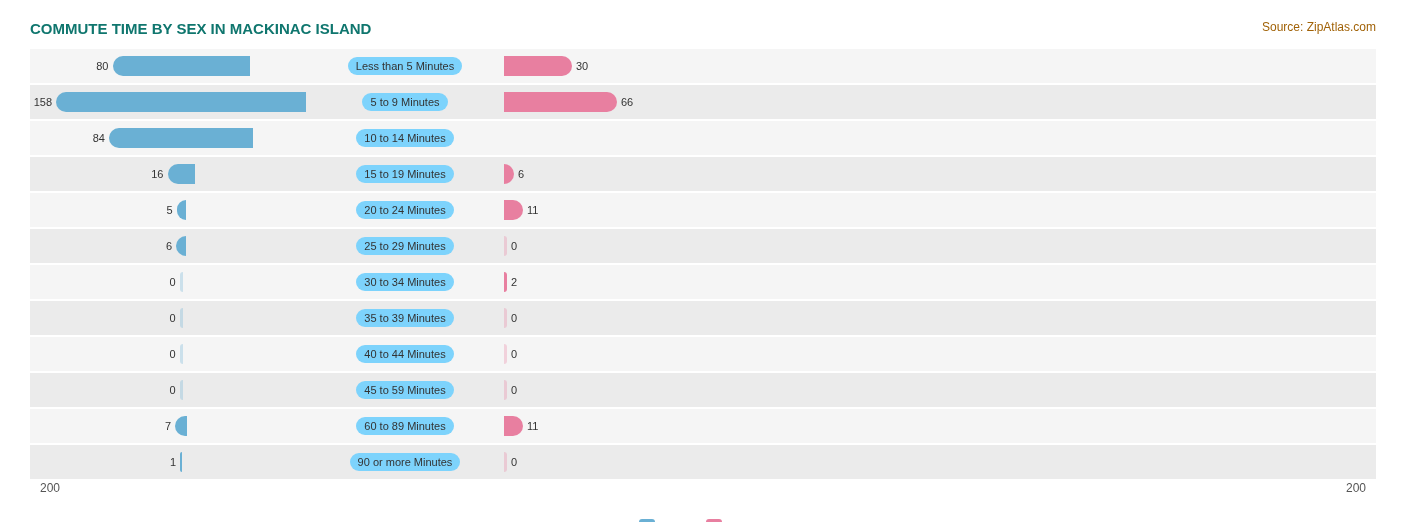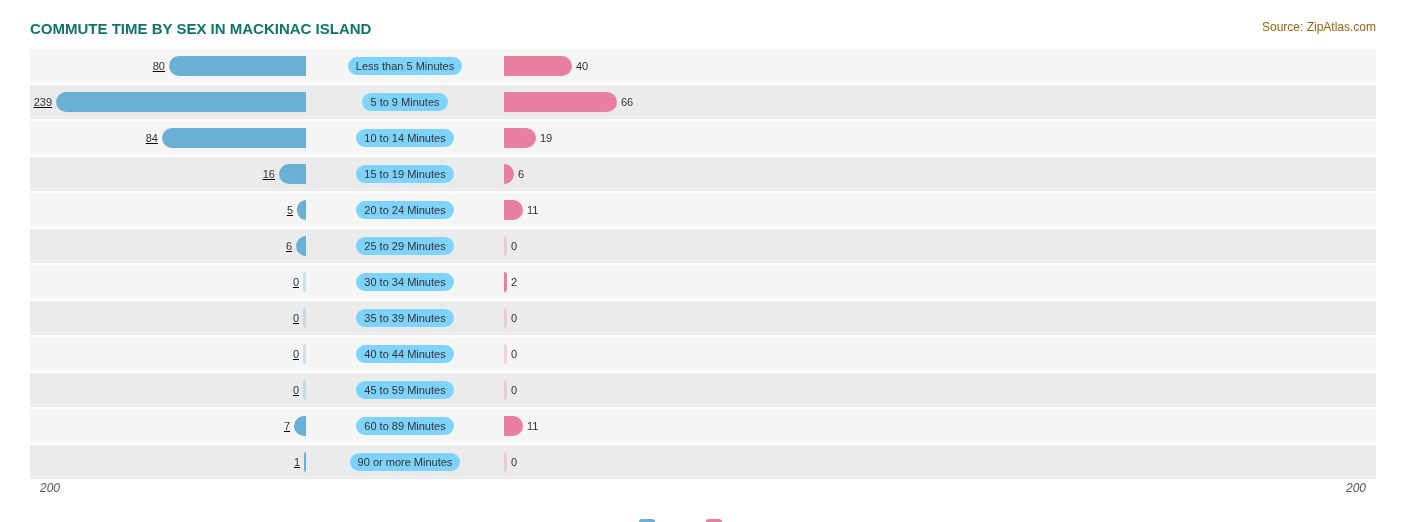--- a/index.html
+++ b/index.html
@@ -36,23 +36,22 @@
     .row:nth-child(odd) {
       background: #f5f5f5;
     }
     .row:nth-child(even) {
       background: #ebebeb;
     }
     .left-bar-area {
       width: 280px;
       display: flex;
       align-items: center;
-      justify-content: flex-end;
+      justify-content: center;
       padding-right: 4px;
-      text-decoration: underline;
     }
     .left-value {
       font-size: 11px;
       color: #333;
       margin-right: 4px;
       min-width: 22px;
       text-align: right;
     }
     .left-bar {
       height: 20px;
@@ -91,21 +90,20 @@
       font-size: 11px;
       color: #333;
       margin-left: 4px;
       min-width: 22px;
     }
     .axis-row {
       display: flex;
       justify-content: space-between;
       margin-top: 0;
       padding: 0;
-      font-style: italic;
     }
     .axis-label {
       font-size: 12px;
       color: #555;
       width: 280px;
     }
     .axis-label.left {
       text-align: left;
       padding-left: 10px;
     }
@@ -152,47 +150,43 @@
     <div class="row" style="background: rgb(245, 245, 245);">
     <div class="left-bar-area">
       <span class="left-value">80</span>
       <div class="left-bar" style="width:137px; "></div>
     </div>
     <div class="label-area">
       <span class="label-pill">Less than 5 Minutes</span>
     </div>
     <div class="right-bar-area">
       <div class="right-bar" style="width:68px; "></div>
-      <span class="right-value">40</span>
-    </div>
-  </div>
-    <div class="row" style="background: rgb(235, 235, 235);">
-    <div class="left-bar-area">
-      <span class="left-value">239</span>
+      <span class="right-value">30</span>
+    </div>
+  </div>
+    <div class="row" style="background: rgb(235, 235, 235);">
+    <div class="left-bar-area">
+      <span class="left-value">158</span>
       <div class="left-bar" style="width:270px; "></div>
     </div>
     <div class="label-area">
       <span class="label-pill">5 to 9 Minutes</span>
     </div>
     <div class="right-bar-area">
       <div class="right-bar" style="width:113px; "></div>
       <span class="right-value">66</span>
     </div>
   </div>
     <div class="row" style="background: rgb(245, 245, 245);">
     <div class="left-bar-area">
       <span class="left-value">84</span>
       <div class="left-bar" style="width:144px; "></div>
     </div>
     <div class="label-area">
       <span class="label-pill">10 to 14 Minutes</span>
-    </div>
-    <div class="right-bar-area">
-      <div class="right-bar" style="width:32px; "></div>
-      <span class="right-value">19</span>
     </div>
   </div>
     <div class="row" style="background: rgb(235, 235, 235);">
     <div class="left-bar-area">
       <span class="left-value">16</span>
       <div class="left-bar" style="width:27px; "></div>
     </div>
     <div class="label-area">
       <span class="label-pill">15 to 19 Minutes</span>
     </div>

